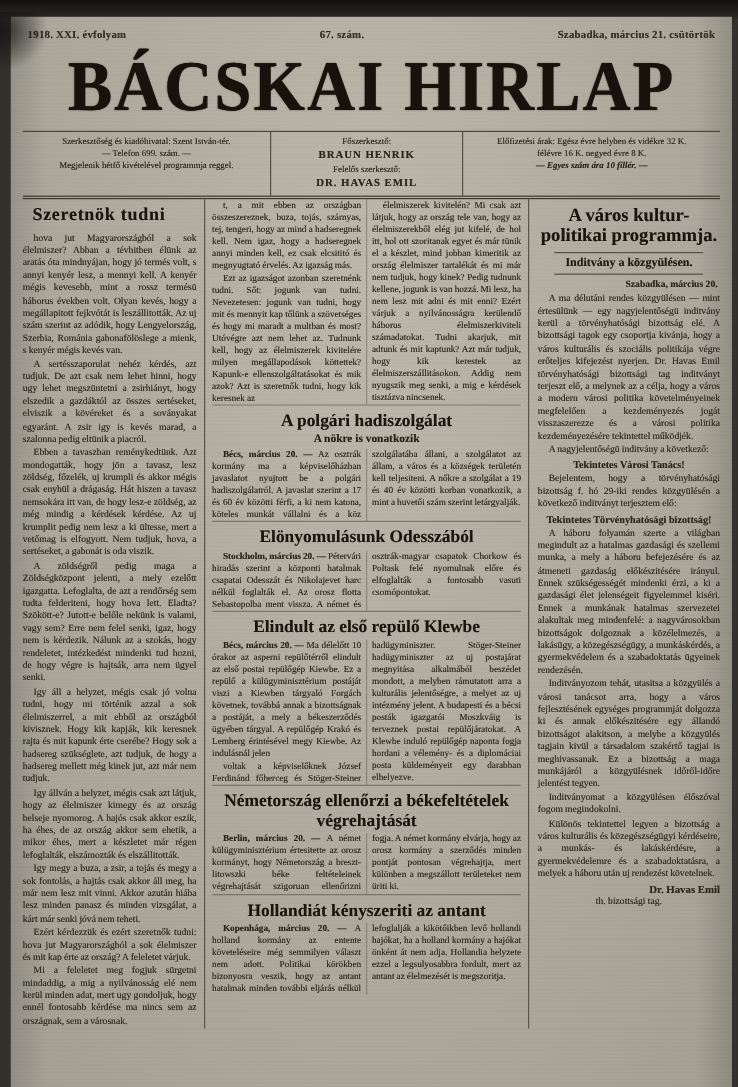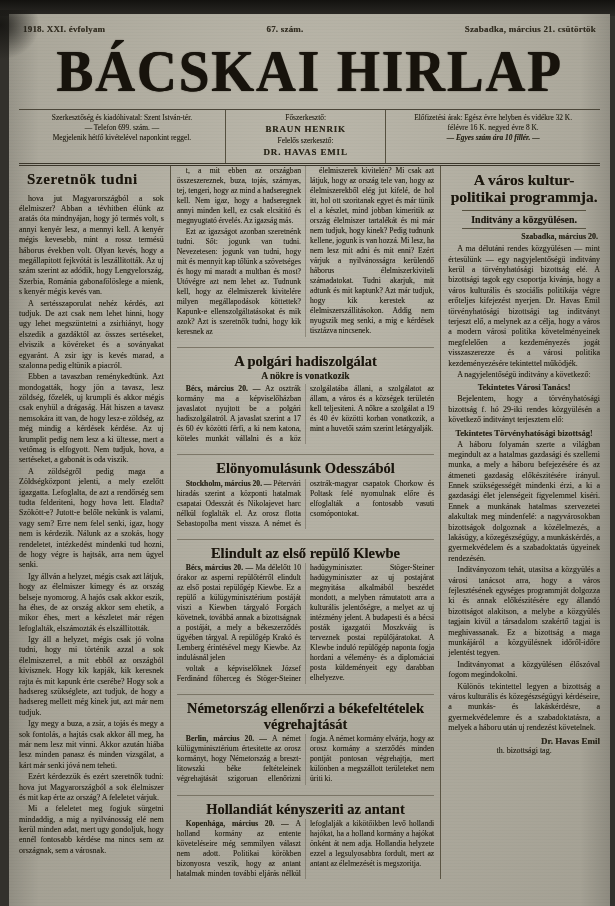--- a/index.html
+++ b/index.html
@@ -61,21 +61,21 @@
     margin: 0 0 1px 0; color: #2a2619; word-spacing: -.2px; }
   .dl { font-weight: bold; white-space: nowrap; }
   .dl::after { content: " — "; }
 
   h2.left-head { font-size: 15px; font-weight: bold; letter-spacing: .6px;
     margin: 2px 0 6px 8px; color: #1b160d; }
 
   .twocol { columns: 2; column-gap: 9px; column-rule: 1px solid rgba(80,73,57,.4); }
   .twocol .bp { font-size: 7.7px; }
 
-  article { border-top: 1px solid rgba(80,73,57,.55); margin-top: 10px; padding-top: 2px; }
+  article { border-top: 1px solid rgba(80,73,57,.55); margin-top: 0; padding-top: 2px; }
   h3.art-head { text-align: center; font-weight: bold; font-size: 14.5px; line-height: 1.12;
     margin: 3px 0 2px 0; color: #1b160d; }
   h4.art-sub { text-align: center; font-weight: bold; font-size: 9.5px; margin: 0 0 3px 0; color: #2420145; color: #242014; }
 
   h2.right-head { text-align: center; font-weight: bold; font-size: 15.5px; line-height: 1.15;
     margin: 2px 0 4px 0; color: #1b160d; }
   .rule { border-top: 1px solid #55503f; margin: 2px 14px; }
   h4.right-sub { text-align: center; font-weight: bold; font-size: 10px; margin: 3px 0; color: #1e1910; }
   .r-date { text-align: right; font-weight: bold; font-size: 8px; margin: 3px 2px 3px 0; }
   .r-subhead { text-align: center; font-weight: bold; font-size: 8.5px; margin: 2px 0; }
@@ -93,21 +93,21 @@
     <div class="topline">
       <span>1918. XXI. évfolyam</span>
       <span>67. szám.</span>
       <span>Szabadka, március 21. csütörtök</span>
     </div>
     <div class="title">BÁCSKAI HIRLAP</div>
     <div class="infobar">
       <div class="cell office">
         <div>Szerkesztőség és kiadóhivatal: Szent István-tér.</div>
         <div>— Telefon 699. szám. —</div>
-        <div>Megjelenik hétfő kivételével naponkint reggel.</div>
+        <div>Megjelenik hétfő kivételével programmja reggel.</div>
       </div>
       <div class="cell editors">
         <div>Főszerkesztő:</div>
         <div class="ed-name">BRAUN HENRIK</div>
         <div>Felelős szerkesztő:</div>
         <div class="ed-name">DR. HAVAS EMIL</div>
       </div>
       <div class="cell subs">
         <div>Előfizetési árak: Egész évre helyben és vidékre 32 K.</div>
         <div>félévre 16 K. negyed évre 8 K.</div>
@@ -117,22 +117,22 @@
   </header>
 
   <main class="content">
 
     <section class="col col-left">
       <h2 class="left-head">Szeretnök tudni</h2>
       <p class="bp">hova jut Magyarországból a sok élelmiszer? Abban a tévhitben élünk az aratás óta mindnyájan, hogy jó termés volt, s annyi kenyér lesz, a mennyi kell. A kenyér mégis kevesebb, mint a rossz termésü háborus években volt. Olyan kevés, hogy a megállapitott fejkvótát is leszállitották. Az uj szám szerint az adódik, hogy Lengyelország, Szerbia, Románia gabonafölöslege a mienk, s kenyér mégis kevés van.</p>
       <p class="bp">A sertésszaporulat nehéz kérdés, azt tudjuk. De azt csak nem lehet hinni, hogy ugy lehet megszüntetni a zsirhiányt, hogy elszedik a gazdáktól az összes sertéseket, elviszik a kövéreket és a soványakat egyaránt. A zsir igy is kevés marad, a szalonna pedig eltünik a piacról.</p>
       <p class="bp">Ebben a tavaszban reménykedtünk. Azt mondogatták, hogy jön a tavasz, lesz zöldség, főzelék, uj krumpli és akkor mégis csak enyhül a drágaság. Hát hiszen a tavasz nemsokára itt van, de hogy lesz-e zöldség, az még mindig a kérdések kérdése. Az uj krumplit pedig nem lesz a ki ültesse, mert a vetőmag is elfogyott. Nem tudjuk, hova, a sertéseket, a gabonát is oda viszik.</p>
       <p class="bp">A zöldségről pedig maga a Zöldségközpont jelenti, a mely ezelőtt igazgatta. Lefoglalta, de azt a rendőrség sem tudta felderiteni, hogy hova lett. Eladta? Szökött-e? Jutott-e belőle nekünk is valami, vagy sem? Erre nem felel senki, igaz, hogy nem is kérdezik. Nálunk az a szokás, hogy rendeletet, intézkedést mindenki tud hozni, de hogy végre is hajtsák, arra nem ügyel senki.</p>
+      <p class="bp">Igy áll a helyzet, mégis csak jó volna tudni, hogy mi történik azzal a sok élelmiszerrel, a mit ebből az országból kivisznek. Hogy kik kapják, kik keresnek rajta és mit kapunk érte cserébe? Hogy sok a hadsereg szükséglete, azt tudjuk, de hogy a hadsereg mellett még kinek jut, azt már nem tudjuk.</p>
       <p class="bp">Igy állván a helyzet, mégis csak azt látjuk, hogy az élelmiszer kimegy és az ország belseje nyomorog. A hajós csak akkor eszik, ha éhes, de az ország akkor sem ehetik, a mikor éhes, mert a készletet már régen lefoglalták, elszámozták és elszállitották.</p>
-      <p class="bp">Igy áll a helyzet, mégis csak jó volna tudni, hogy mi történik azzal a sok élelmiszerrel, a mit ebből az országból kivisznek. Hogy kik kapják, kik keresnek rajta és mit kapunk érte cserébe? Hogy sok a hadsereg szükséglete, azt tudjuk, de hogy a hadsereg mellett még kinek jut, azt már nem tudjuk.</p>
       <p class="bp">Igy megy a buza, a zsir, a tojás és megy a sok fontolás, a hajtás csak akkor áll meg, ha már nem lesz mit vinni. Akkor azután hiába lesz minden panasz és minden vizsgálat, a kárt már senki jóvá nem teheti.</p>
       <p class="bp">Ezért kérdezzük és ezért szeretnők tudni: hova jut Magyarországból a sok élelmiszer és mit kap érte az ország? A feleletet várjuk.</p>
       <p class="bp">Mi a feleletet meg fogjuk sürgetni mindaddig, a mig a nyilvánosság elé nem kerül minden adat, mert ugy gondoljuk, hogy ennél fontosabb kérdése ma nincs sem az országnak, sem a városnak.</p>
     </section>
 
     <section class="col col-mid">
 
       <div class="twocol">
         <p class="bp">t, a mit ebben az országban összeszereznek, buza, tojás, szárnyas, tej, tengeri, hogy az mind a hadseregnek kell. Nem igaz, hogy a hadseregnek annyi minden kell, ez csak elcsititó és megnyugtató érvelés. Az igazság más.</p>
         <p class="bp">Ezt az igazságot azonban szeretnénk tudni. Sőt: jogunk van tudni. Nevezetesen: jogunk van tudni, hogy mit és mennyit kap tőlünk a szövetséges és hogy mi maradt a multban és most? Utóvégre azt nem lehet az. Tudnunk kell, hogy az élelmiszerek kivitelére milyen megállapodások köttettek? Kapunk-e ellenszolgáltatásokat és mik azok? Azt is szeretnők tudni, hogy kik keresnek az</p>

